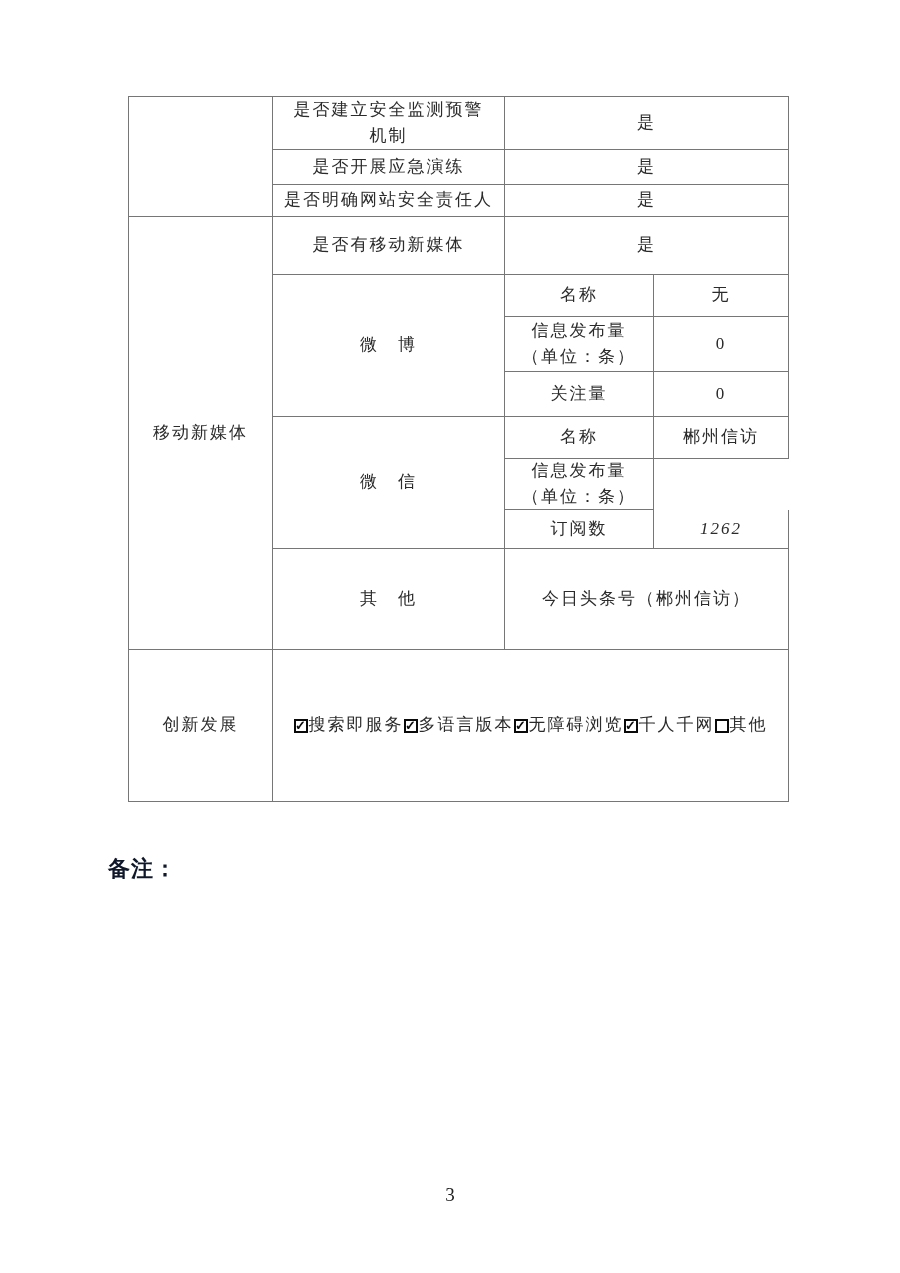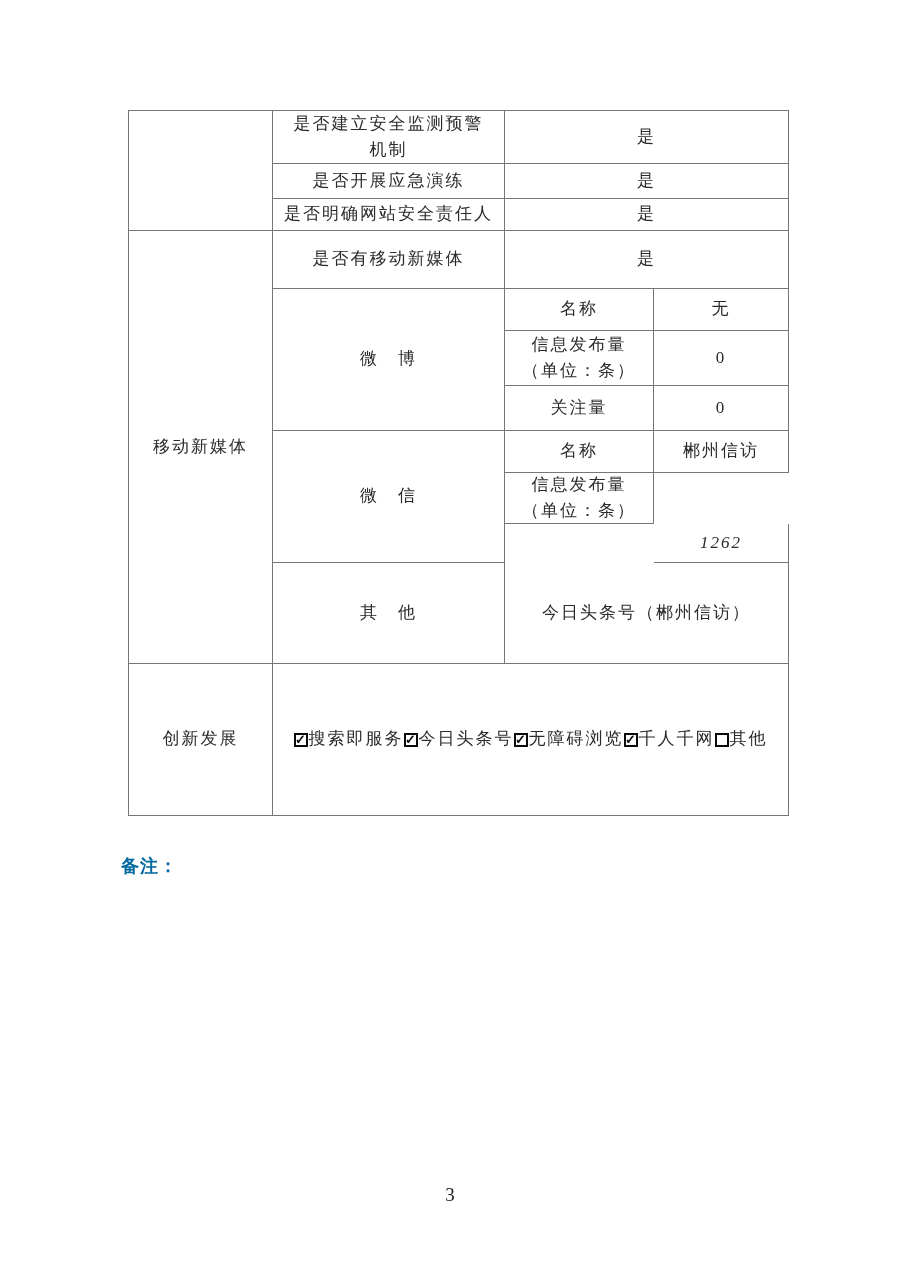--- a/index.html
+++ b/index.html
@@ -10,21 +10,21 @@
   html,body{margin:0;padding:0;}
   body{
     width:900px;height:1273px;
     background:#ffffff;
     position:relative;
     font-family:"Liberation Serif","DejaVu Serif",serif;
     color:var(--ink);
   }
   .report-table{
     position:absolute;
-    left:128px;top:110px;
+    left:128px;top:96px;
     width:661px;height:706px;
     display:grid;
     grid-template-columns:144px 232px 149px 135px;
     grid-template-rows:53px 35px 32px 58px 42px 55px 45px 42px 51px 39px 101px 152px;
     border-top:1px solid var(--bc);
     border-left:1px solid var(--bc);
     font-size:17px;
   }
   .cell{
     border-right:1px solid var(--bc);
@@ -79,26 +79,26 @@
     margin:0 1px 0 0;
     font-size:13px;
     font-weight:bold;
     color:#0a0a0a;
     line-height:1;
     letter-spacing:0;
     flex:0 0 auto;
   }
   .notes{
     position:absolute;
-    left:121px;top:854px;
+    left:108px;top:854px;
     font-family:"Liberation Sans","DejaVu Sans",sans-serif;
     font-weight:bold;
-    font-size:18px;
+    font-size:22px;
     letter-spacing:1px;
-    color:#0369a1;
+    color:#0f172a;
   }
   .page-number{
     position:absolute;
     left:0;top:1184px;
     width:900px;
     text-align:center;
     font-size:19px;
     color:#222;
   }
 </style>
@@ -127,35 +127,36 @@
 （单位：条）</div>
   <div class="cell d6">0</div>
   <div class="cell c7">关注量</div>
   <div class="cell d7">0</div>
 
   <div class="cell b8">微　信</div>
   <div class="cell c8">名称</div>
   <div class="cell d8">郴州信访</div>
   <div class="cell c9">信息发布量
 （单位：条）</div>
+  <div class="cell c10">订阅数</div>
   <div class="cell d10">1262</div>
 
   <div class="cell b11">其　他</div>
   <div class="cell a-sec3">创新发展</div>
 
   <div class="cell cd11">今日头条号（郴州信访）</div>
   <div class="cell bcd12">
     <span class="chk-row">
       <span class="chk-item">
           <span class="chk-box">✓</span>
           <span>搜索即服务</span>
         </span>
       <span class="chk-item">
           <span class="chk-box">✓</span>
-          <span>今日头条号</span>
+          <span>多语言版本</span>
         </span>
       <span class="chk-item">
           <span class="chk-box">✓</span>
           <span>无障碍浏览</span>
         </span>
       <span class="chk-item">
           <span class="chk-box">✓</span>
           <span>千人千网</span>
         </span>
       <span class="chk-item">

